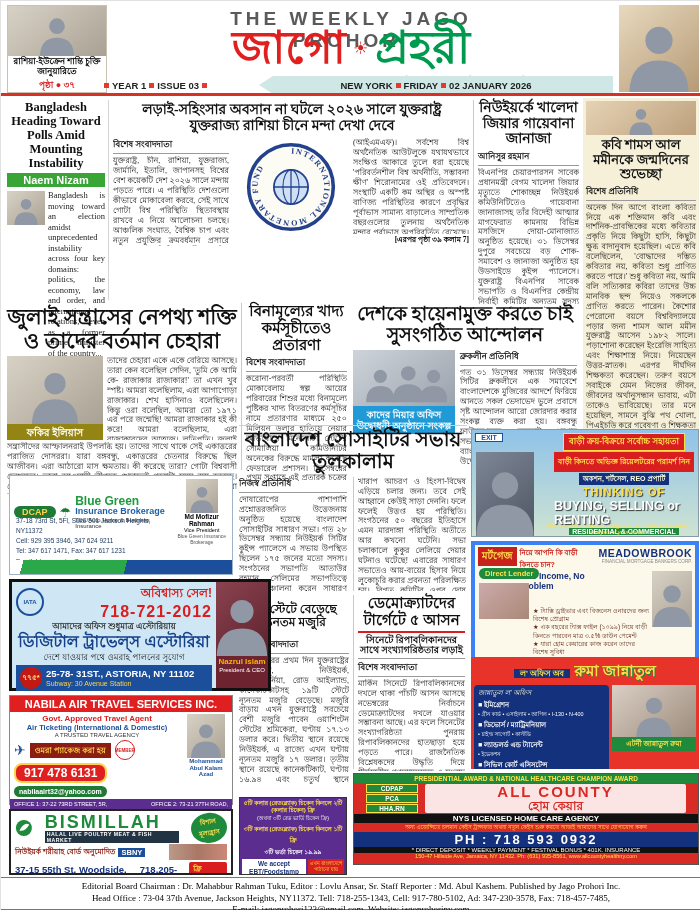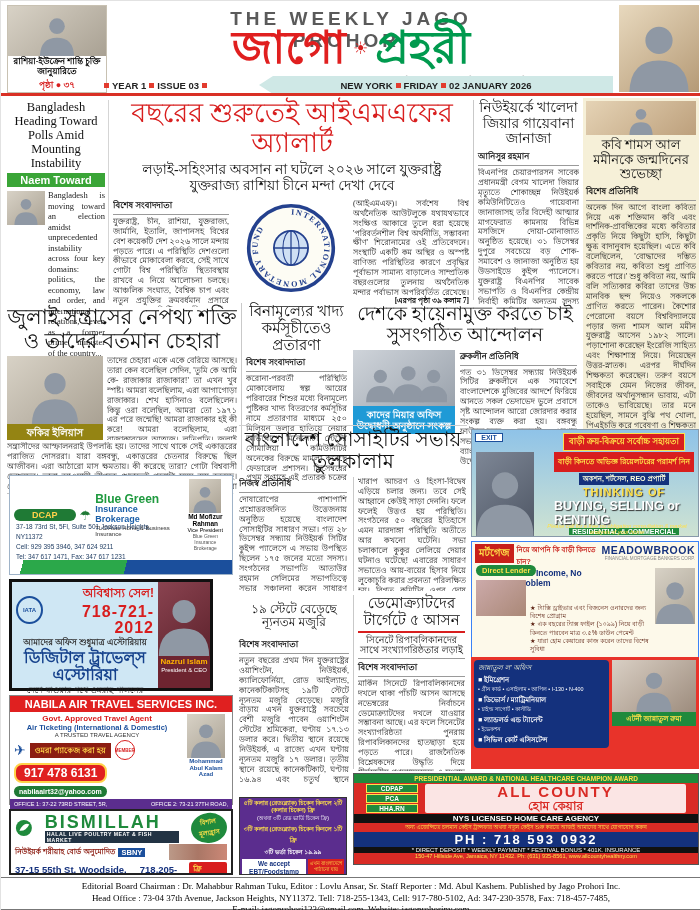--- a/index.html
+++ b/index.html
@@ -4,21 +4,21 @@
 <style>
   html,body{margin:0;padding:0;background:#f2f2f2}
   #page{position:relative;width:700px;height:910px;background:#fff;margin:0 auto;
         font-family:"Liberation Serif",serif;overflow:hidden;border:1px solid #e2e2e2}
   .abs{position:absolute;box-sizing:border-box}
   .b{font-weight:bold}.c{text-align:center}
   .sans{font-family:"Liberation Sans",sans-serif}
   .body8{font-size:8px;line-height:1.24;color:#1c1c1c;text-align:justify;overflow:hidden}
   .byline{display:block;font-size:8.5px;font-weight:bold;color:#111;
           border-bottom:1px solid #9a9a9a;padding-bottom:1px;margin-bottom:2px}
-  .hl{font-weight:normal;color:#101010;line-height:1.12;text-align:center}
+  .hl{font-weight:bold;color:#101010;line-height:1.12;text-align:center}
   .cont{font-weight:bold}
   .photo{position:relative;background:linear-gradient(140deg,#d8d2c6,#a9a193);overflow:hidden}
   .photo svg{position:absolute;bottom:-2%;left:50%;transform:translateX(-50%);height:92%}
   .rsq{display:inline-block;width:5px;height:5px;background:#e23b2e;margin:0 3px;vertical-align:middle}
   .pill{display:inline-block;border-radius:8px}
   .vline{border-left:1px solid #c9c9c9;padding-left:4px}
 </style>
 </head>
 <body>
 
@@ -68,34 +68,33 @@
 
   <div class="abs photo" style="left:618px;top:4px;width:80px;height:87px;background:linear-gradient(140deg,#e8d9be,#b59a76)">
       <svg viewBox="0 0 100 100">
         <use href="#person"></use>
       </svg>
     </div>
   <div class="abs" style="left:0;top:92px;width:700px;height:3px;background:#d93025"></div>
 
   <section class="abs" style="left:6px;top:99px;width:102px;height:200px;border-right:1px solid #d5d5d5;padding-right:3px">
     <h2 class="hl" style="font-size:12.5px;margin:0">Bangladesh Heading Toward Polls Amid Mounting Instability</h2>
-    <div class="sans c b" style="background:#3aa537;color:#fff;font-size:11px;padding:1px 0;margin:3px 0">Naem Toward</div>
+    <div class="sans c b" style="background:#3aa537;color:#fff;font-size:11px;padding:1px 0;margin:3px 0">Naem Nizam</div>
     <div style="overflow:hidden">
       <div class="photo" style="float:left;width:38px;height:34px;margin:1px 3px 1px 0">
           <svg viewBox="0 0 100 100">
             <use href="#person"></use>
           </svg>
         </div>
       <p class="body8" style="margin:0;font-size:8.5px">Bangladesh is moving toward an election amidst unprecedented instability across four key domains: politics, the economy, law and order, and international relations, even as a former prime minister of the country...</p>
     </div>
     <div class="c b" style="font-size:8.5px;margin-top:2px">Deteils : Page 24</div>
   </section>
 
   <section class="abs" style="left:112px;top:97px;width:358px;height:203px">
-    <h1 class="hl" style="font-size:27px;color:#d81e1e;margin:0">বছরের শুরুতেই আইএমএফের অ্যালার্ট</h1>
     <h3 class="hl" style="font-size:14px;margin:4px 8px 0">লড়াই-সহিংসার অবসান না ঘটলে ২০২৬ সালে যুক্তরাষ্ট্র যুক্তরাজ্য রাশিয়া চীনে মন্দা দেখা দেবে</h3>
     <div style="display:flex;gap:6px;margin-top:5px;height:108px;overflow:hidden">
       <div style="width:116px">
         <span class="byline">বিশেষ সংবাদদাতা</span>
         <p class="body8" style="margin:0;height:92px">যুক্তরাষ্ট্র, চীন, রাশিয়া, যুক্তরাজ্য, জার্মানি, ইতালি, জাপানসহ বিশ্বের বেশ কয়েকটি দেশ ২০২৬ সালে মন্দায় পড়তে পারে। এ পরিস্থিতি দেশগুলো কীভাবে মোকাবেলা করবে, সেই সাথে গোটা বিশ্ব পরিস্থিতি স্থিতাবস্থায় রাখবে এ নিয়ে আলোচনা চলছে। আঞ্চলিক সংঘাত, বৈশ্বিক চাপ এবং নতুন প্রযুক্তির ক্রমবর্ধমান প্রসারে নতুন বছরে প্রতিটি দেশ কীভাবে বিশ্ব অর্থনীতির উদ্ভূত পরিস্থিতি মোকাবেলা করবে তা প্রাধান্য পাচ্ছে এ আলোচনায়। মন্দায় গ্রাস করার এ ধরনের হতাশাজনক তথ্য প্রকাশ করেছে আন্তর্জাতিক মুদ্রা তহবিল</p>
       </div>
       <div style="width:112px;display:flex;align-items:flex-start;justify-content:center;padding-top:4px">
         <svg viewBox="0 0 100 100" width="90" height="90">
           <circle cx="50" cy="50" r="47" fill="#fdfcf4" stroke="#24418e" stroke-width="4"></circle>
           <defs>
@@ -194,21 +193,21 @@
 
   <section class="abs vline" style="left:352px;top:594px;width:112px;height:174px">
     <h2 class="hl" style="font-size:15px;margin:0;border-bottom:2px solid #d81e1e;padding-bottom:2px">ডেমোক্র্যাটদের টার্গেটে ৫ আসন</h2>
     <div class="hl" style="font-size:9.5px;border-bottom:1px solid #999;padding:2px 0;margin-bottom:2px">সিনেটে রিপাবলিকানদের সাথে সংখ্যাগরিষ্ঠতার লড়াই</div>
     <span class="byline">বিশেষ সংবাদদাতা</span>
     <p class="body8" style="margin:0;height:92px">মার্কিন সিনেটে রিপাবলিকানদের দখলে থাকা পাঁচটি আসন আসছে নভেম্বরের নির্বাচনে ডেমোক্র্যাটদের দখলে যাওয়ার সম্ভাবনা আছে। এর ফলে সিনেটের সংখ্যাগরিষ্ঠতা পুনরায় রিপাবলিকানদের হাতছাড়া হয়ে পড়তে পারে। রাজনৈতিক বিশ্লেষকদের উদ্ধৃতি দিয়ে শীর্ষস্থানীয় গণমাধ্যমসমূহ এ সংবাদ প্রকাশ করেছে। ওই আসনগুলো হচ্ছে মেইন, নর্থ ক্যারোলিনা, ওহাইয়ো, টেক্সাস [এরপর পৃষ্ঠা ৩৯ কলাম ৪]</p>
   </section>
 
   <div class="abs sans" style="left:8px;top:474px;width:224px;height:100px;border:1px solid #9fb3c8;background:#fff;overflow:hidden">
     <div style="display:flex;align-items:center;gap:4px;padding:3px 4px">
-      <span class="pill b" style="background:#1f7a35;color:#ffd24a;font-size:9px;padding:1px 18px">DCAP</span>
+      <span class="pill b" style="background:#1f7a35;color:#ffd24a;font-size:9px;padding:1px 8px">DCAP</span>
       <span style="color:#1f7a35;font-size:13px">☂</span>
       <div>
         <div class="b" style="color:#1f9a3f;font-size:12px;line-height:1">Blue Green</div>
         <div class="b" style="color:#1b5fa8;font-size:9px;line-height:1.1">Insurance Brokerage</div>
         <div style="color:#333;font-size:6px">TLC/Auto Home &amp; Business Insurance</div>
       </div>
       <div style="margin-left:auto;text-align:center;width:56px">
         <div class="photo" style="width:32px;height:34px;margin:0 auto">
             <svg viewBox="0 0 100 100">
               <use href="#person"></use>
@@ -221,21 +220,21 @@
     </div>
     <div style="font-size:6.5px;color:#17355c;line-height:1.55;padding:0 6px;margin-top:-32px;width:140px">
       <div>37-18 73rd St, 5Fl, Suite 501 Jackson Heights, NY11372</div>
       <div>Cell: 929 395 3946, 347 624 9211</div>
       <div>Tel: 347 617 1471, Fax: 347 617 1231</div>
       <div>Email: bluegreenins@gmail.com</div>
     </div>
     <div style="position:absolute;bottom:0;left:0;right:0;height:14px;background:linear-gradient(105deg,#ffffff 0 6%,#2ba84a 6% 52%,#1b4f9c 52% 100%)"></div>
   </div>
 
-  <div class="abs sans" style="left:8px;top:578px;width:204px;height:112px;border:3px solid #101010;background:#cfe7f4;display:flex">
+  <div class="abs sans" style="left:8px;top:578px;width:262px;height:112px;border:3px solid #101010;background:#cfe7f4;display:flex">
     <div style="flex:1;padding:2px 4px;display:flex;flex-direction:column">
       <div style="display:flex;align-items:center;gap:4px">
         <span class="b" style="width:24px;height:24px;border:2px solid #1b4f9c;border-radius:50%;color:#1b4f9c;font-size:6px;display:flex;align-items:center;justify-content:center">IATA</span>
         <div style="margin-left:auto;text-align:right">
           <div class="b" style="color:#d81e1e;font-size:12px">অবিশ্বাস্য সেল!</div>
           <div class="b" style="color:#d81e1e;font-size:16px;letter-spacing:1px;line-height:1">718-721-2012</div>
         </div>
       </div>
       <div class="c b" style="font-size:8.5px;color:#333">আমাদের অফিস শুধুমাত্র এস্টোরিয়ায়</div>
       <div class="c b" style="font-size:16px;color:#15418c;line-height:1.05">ডিজিটাল ট্রাভেল্স এস্টোরিয়া</div>
@@ -328,21 +327,21 @@
       <span class="b" style="background:#14317d;color:#ffd;font-size:7px;padding:0 4px">অকশন, শর্টসেল, REO প্রপার্টি</span>
       <span class="b" style="color:#ffe14a;font-size:11px;letter-spacing:1px;text-shadow:1px 1px 1px #333">THINKING OF</span>
       <span class="b" style="color:#fff;font-size:12.5px;text-shadow:1px 1px 1px #333">BUYING, SELLING or RENTING</span>
       <span class="b" style="background:#1f8a3c;color:#fff;font-size:7px;padding:0 3px">RESIDENTIAL &amp; COMMERCIAL</span>
       <span style="color:#fff;font-size:8.5px;font-style:italic">Contact now Golam Hossan</span>
 
     </div>
     <div style="position:absolute;left:66px;right:2px;bottom:1px;color:#ffe14a;font-size:5.6px;font-style:italic;text-align:center">Please call for a free no obligation consultation &amp; market analysis of your home</div>
   </div>
 
-  <div class="abs sans" style="left:470px;top:540px;width:228px;height:144px;background:#fdf9ea;border:1px solid #3b82f6;overflow:hidden">
+  <div class="abs sans" style="left:470px;top:540px;width:228px;height:144px;background:#fdf9ea;border:4px solid #3b82f6;overflow:hidden">
     <div style="display:flex;align-items:flex-start;gap:3px;padding:2px 3px">
       <span class="b" style="background:#c8201a;color:#ffe14a;font-size:10px;padding:1px 4px">মর্টগেজ</span>
       <div>
         <div class="b" style="color:#c8201a;font-size:7px">নিয়ে আপনি কি বাড়ী কিনতে চান?</div>
         <div class="b" style="color:#14317d;font-size:8.5px">Low Income, No Problem</div>
       </div>
       <div style="margin-left:auto;text-align:right">
         <div class="b" style="color:#14317d;font-size:10.5px;letter-spacing:.5px">MEADOWBROOK</div>
         <div style="color:#888;font-size:4.6px">FINANCIAL MORTGAGE BANKERS CORP.</div>
       </div>
@@ -360,20 +359,24 @@
           <use href="#person"></use>
         </svg>
       </div>
     <div style="position:absolute;left:0;right:0;bottom:0;border-top:1px solid #999;display:flex;justify-content:space-between;padding:1px 4px">
       <span class="b" style="color:#14317d;font-size:7.5px">139-27 Queens Blvd, Jamaica, NY 11435</span>
       <span class="b" style="background:#c8201a;color:#fff;font-size:8px;padding:1px 5px">Akib Hussain</span>
     </div>
   </div>
 
   <div class="abs sans" style="left:470px;top:656px;width:228px;height:112px;background:#e8332a;padding:2px 3px;overflow:hidden">
+    <div class="c">
+      <span class="b" style="background:#14317d;color:#ffe14a;font-size:8px;padding:0 6px">ল' অফিস অব</span>
+      <span class="b" style="color:#ffe14a;font-size:15px;text-shadow:1px 1px 0 #1f8a3c">রুমা জান্নাতুল</span>
+    </div>
     <div style="display:flex;gap:3px;margin-top:1px">
       <div style="flex:1;background:#14317d;border-radius:4px;padding:2px 4px;color:#fff">
         <div style="font-size:7px;font-style:italic;color:#ffd">জান্নাতুল ল' অফিস</div>
         <div class="b" style="font-size:6.8px">■ ইমিগ্রেশন</div>
         <div style="font-size:5.4px">• গ্রীন কার্ড • এসাইলাম • আপিল • I-130 • N-400</div>
         <div class="b" style="font-size:6.8px">■ ডিভোর্স / ম্যাট্রিমনিয়াল</div>
         <div style="font-size:5.4px">• চাইল্ড সাপোর্ট • কাস্টডি</div>
         <div class="b" style="font-size:6.8px">■ ল্যান্ডলর্ড এন্ড ট্যানেন্ট</div>
         <div style="font-size:5.4px">• ইভেকশন</div>
         <div class="b" style="font-size:6.8px">■ সিভিল কোর্ট এসিসটেন্স</div>

